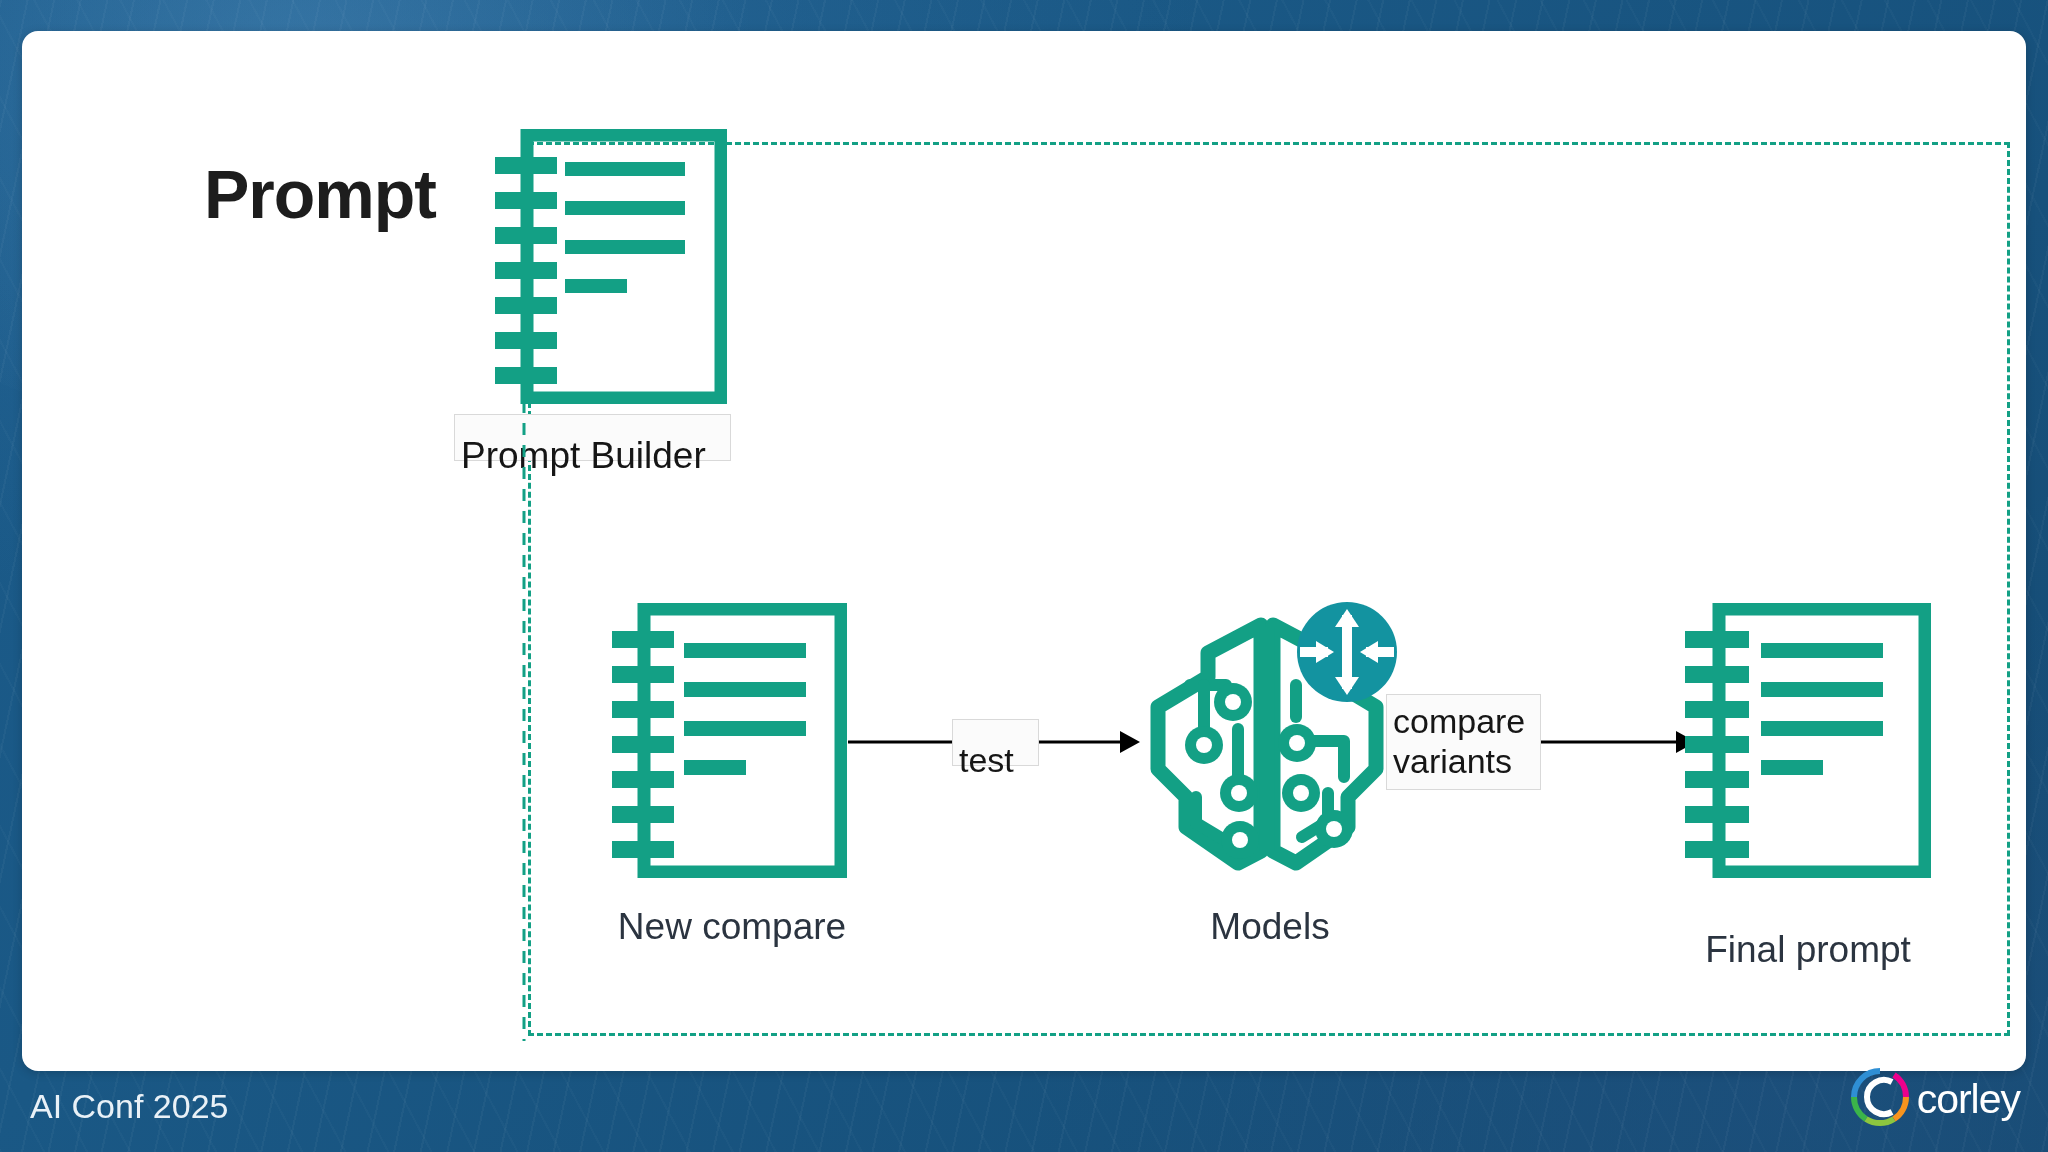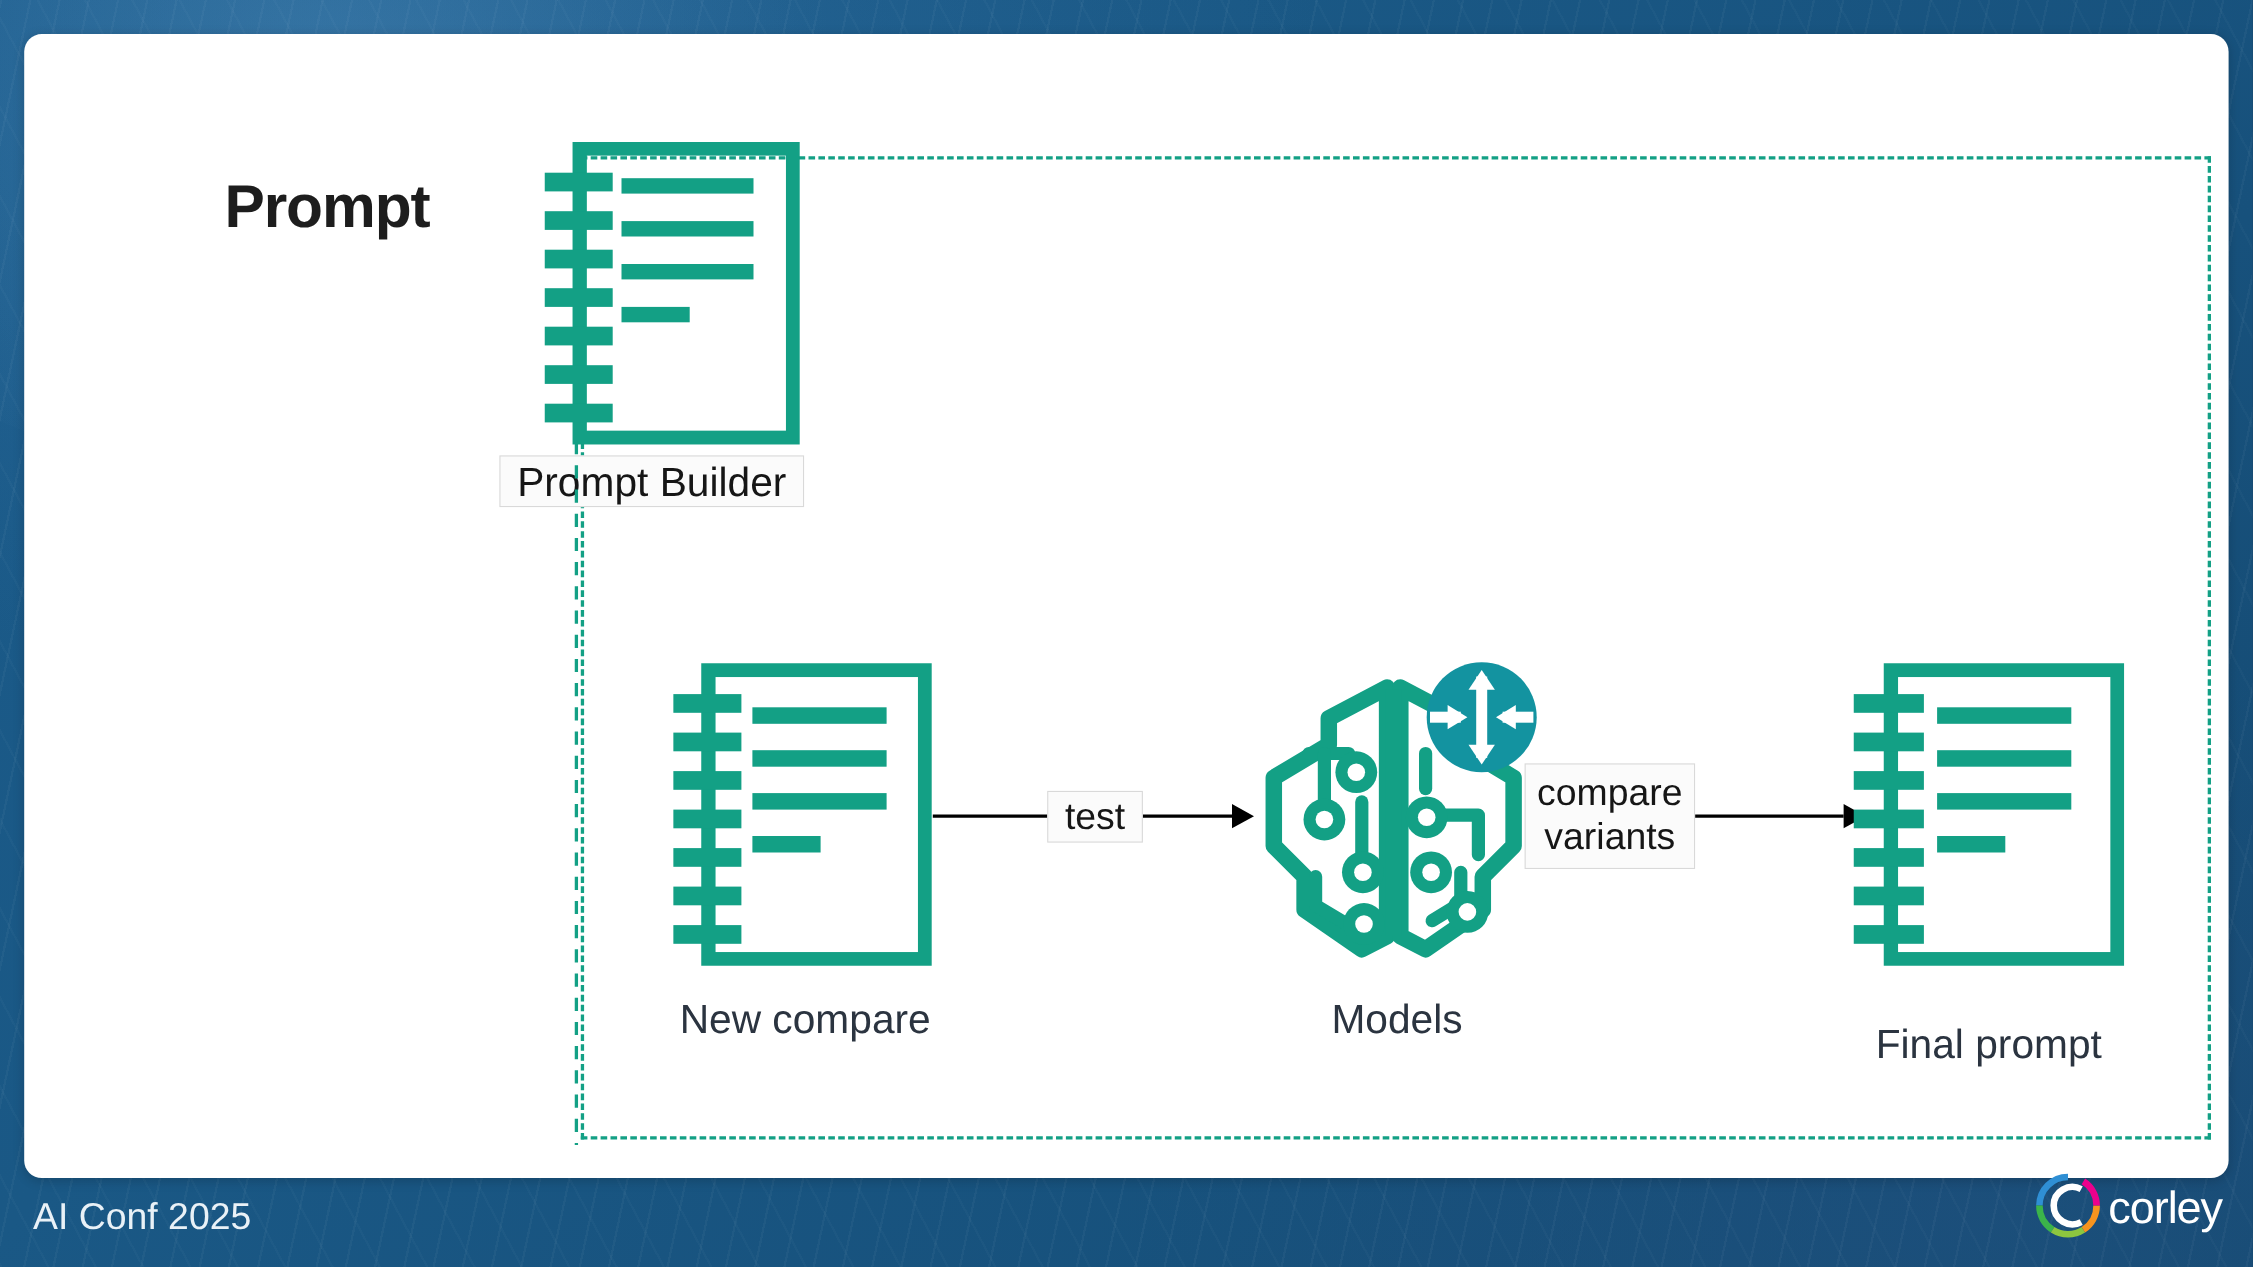--- a/index.html
+++ b/index.html
@@ -47,21 +47,21 @@
     border-radius: 16px;
     box-shadow: 0 2px 10px rgba(0,0,0,0.18);
     overflow: hidden;
   }
 
   
   #page-title {
     position: absolute;
     left: 182px;
     top: 124px;
-    font-size: 55px;
+    font-size: 68px;
     font-weight: bold;
     color: #1d1d1d;
     letter-spacing: -1px;
     white-space: nowrap;
   }
 
   
   #dashed-box {
     position: absolute;
     left: 506px;
@@ -87,22 +87,22 @@
   }
 
   
   .edge-label {
     position: absolute;
     background: #fbfbfb;
     border: 1px solid #d9d9d9;
     font-size: 34px;
     color: #161616;
     line-height: 1.18;
-    text-align: center;
-    padding: 2px 6px;
+    text-align: left;
+    padding: 19px 6px;
     box-sizing: border-box;
     white-space: pre-line;
   }
 
   
   .connector { position: absolute; }
   .connector svg { display: block; width: 100%; height: 100%; overflow: visible; }
 
   
   #models-icon { position: absolute; }

